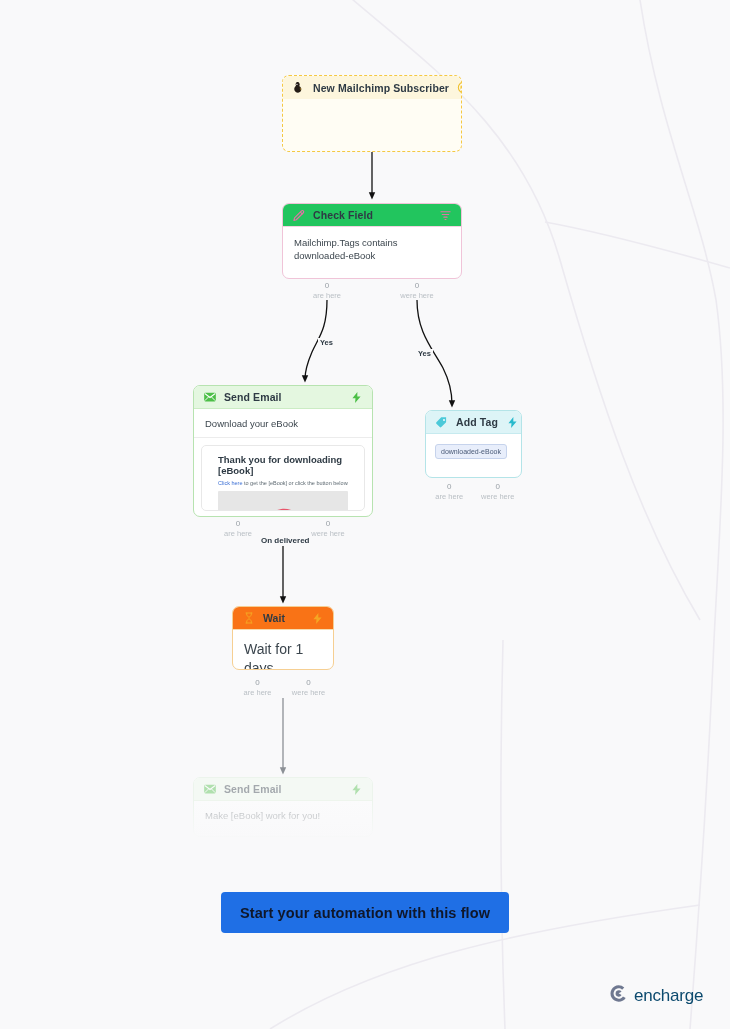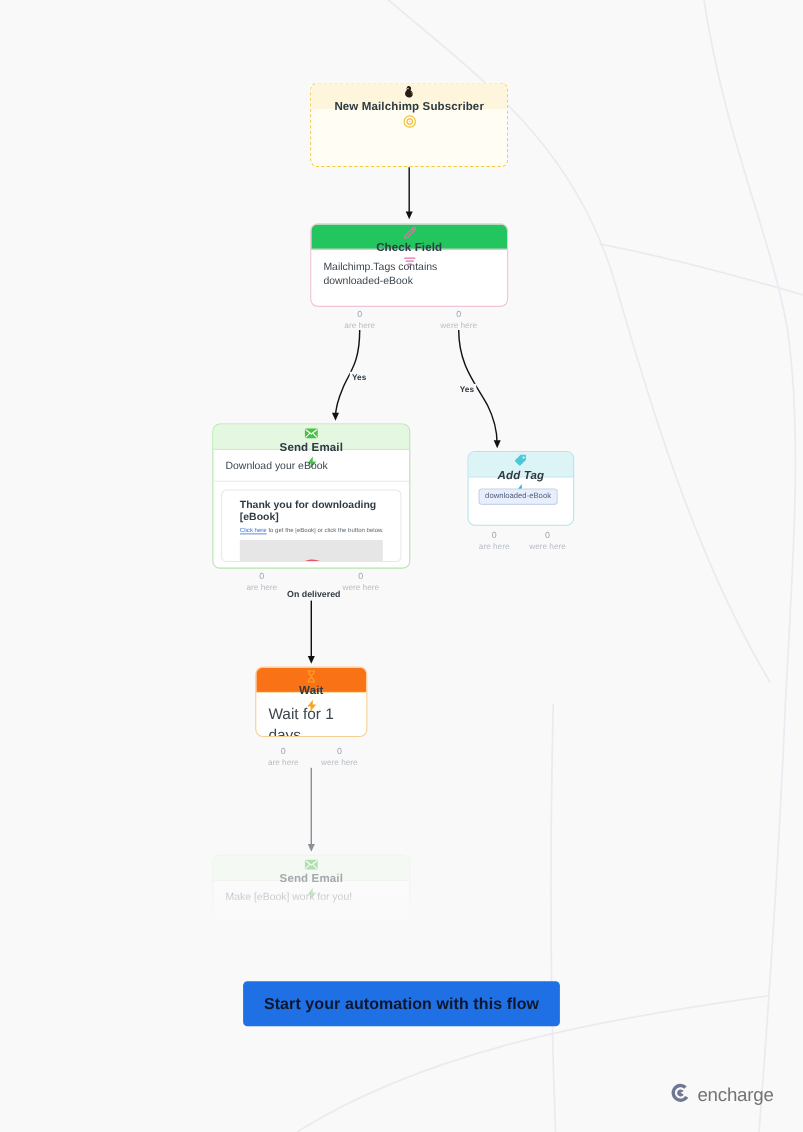--- a/index.html
+++ b/index.html
@@ -43,21 +43,21 @@
     border-radius: 7px;
     background: #ffffff;
     overflow: hidden;
   }
 
   .node-head {
     display: flex;
     align-items: center;
     height: 23px;
     padding: 0 8px;
-    flex-direction: column;
+    gap: 7px;
   }
 
   .node-title {
     font-size: 10.5px;
     font-weight: bold;
     color: #2e3a44;
     letter-spacing: .1px;
     flex: 1;
     white-space: nowrap;
   }
@@ -169,21 +169,21 @@
     position: relative;
     overflow: hidden;
   }
 
   
   #node-tag {
     left: 425px; top: 410px;
     width: 97px; height: 68px;
     border: 1px solid #b4e4e8;
   }
-  #node-tag .node-head { background: #ddf4f7; border-bottom: 1px solid #c6eaef; font-style: italic; }
+  #node-tag .node-head { background: #ddf4f7; border-bottom: 1px solid #c6eaef; }
   .tag-chip {
     display: inline-block;
     background: #e8eefb;
     border: 1px solid #c6d3ec;
     border-radius: 3px;
     font-size: 7px;
     color: #4a5b77;
     padding: 2px 5px;
   }
 
@@ -234,21 +234,21 @@
   
   #brand {
     position: absolute;
     left: 608px; top: 983px;
     display: flex;
     align-items: center;
     gap: 5px;
   }
   #brand .word {
     font-size: 17px;
-    color: #737373;
+    color: #0c4a6e;
     letter-spacing: -.2px;
   }
 </style>
 </head>
 <body>
 
 <div id="canvas">
 
   <svg id="bg-decor" viewBox="0 0 730 1029" fill="none">
     <g stroke="#eceaf0" stroke-width="1.6" fill="none">

